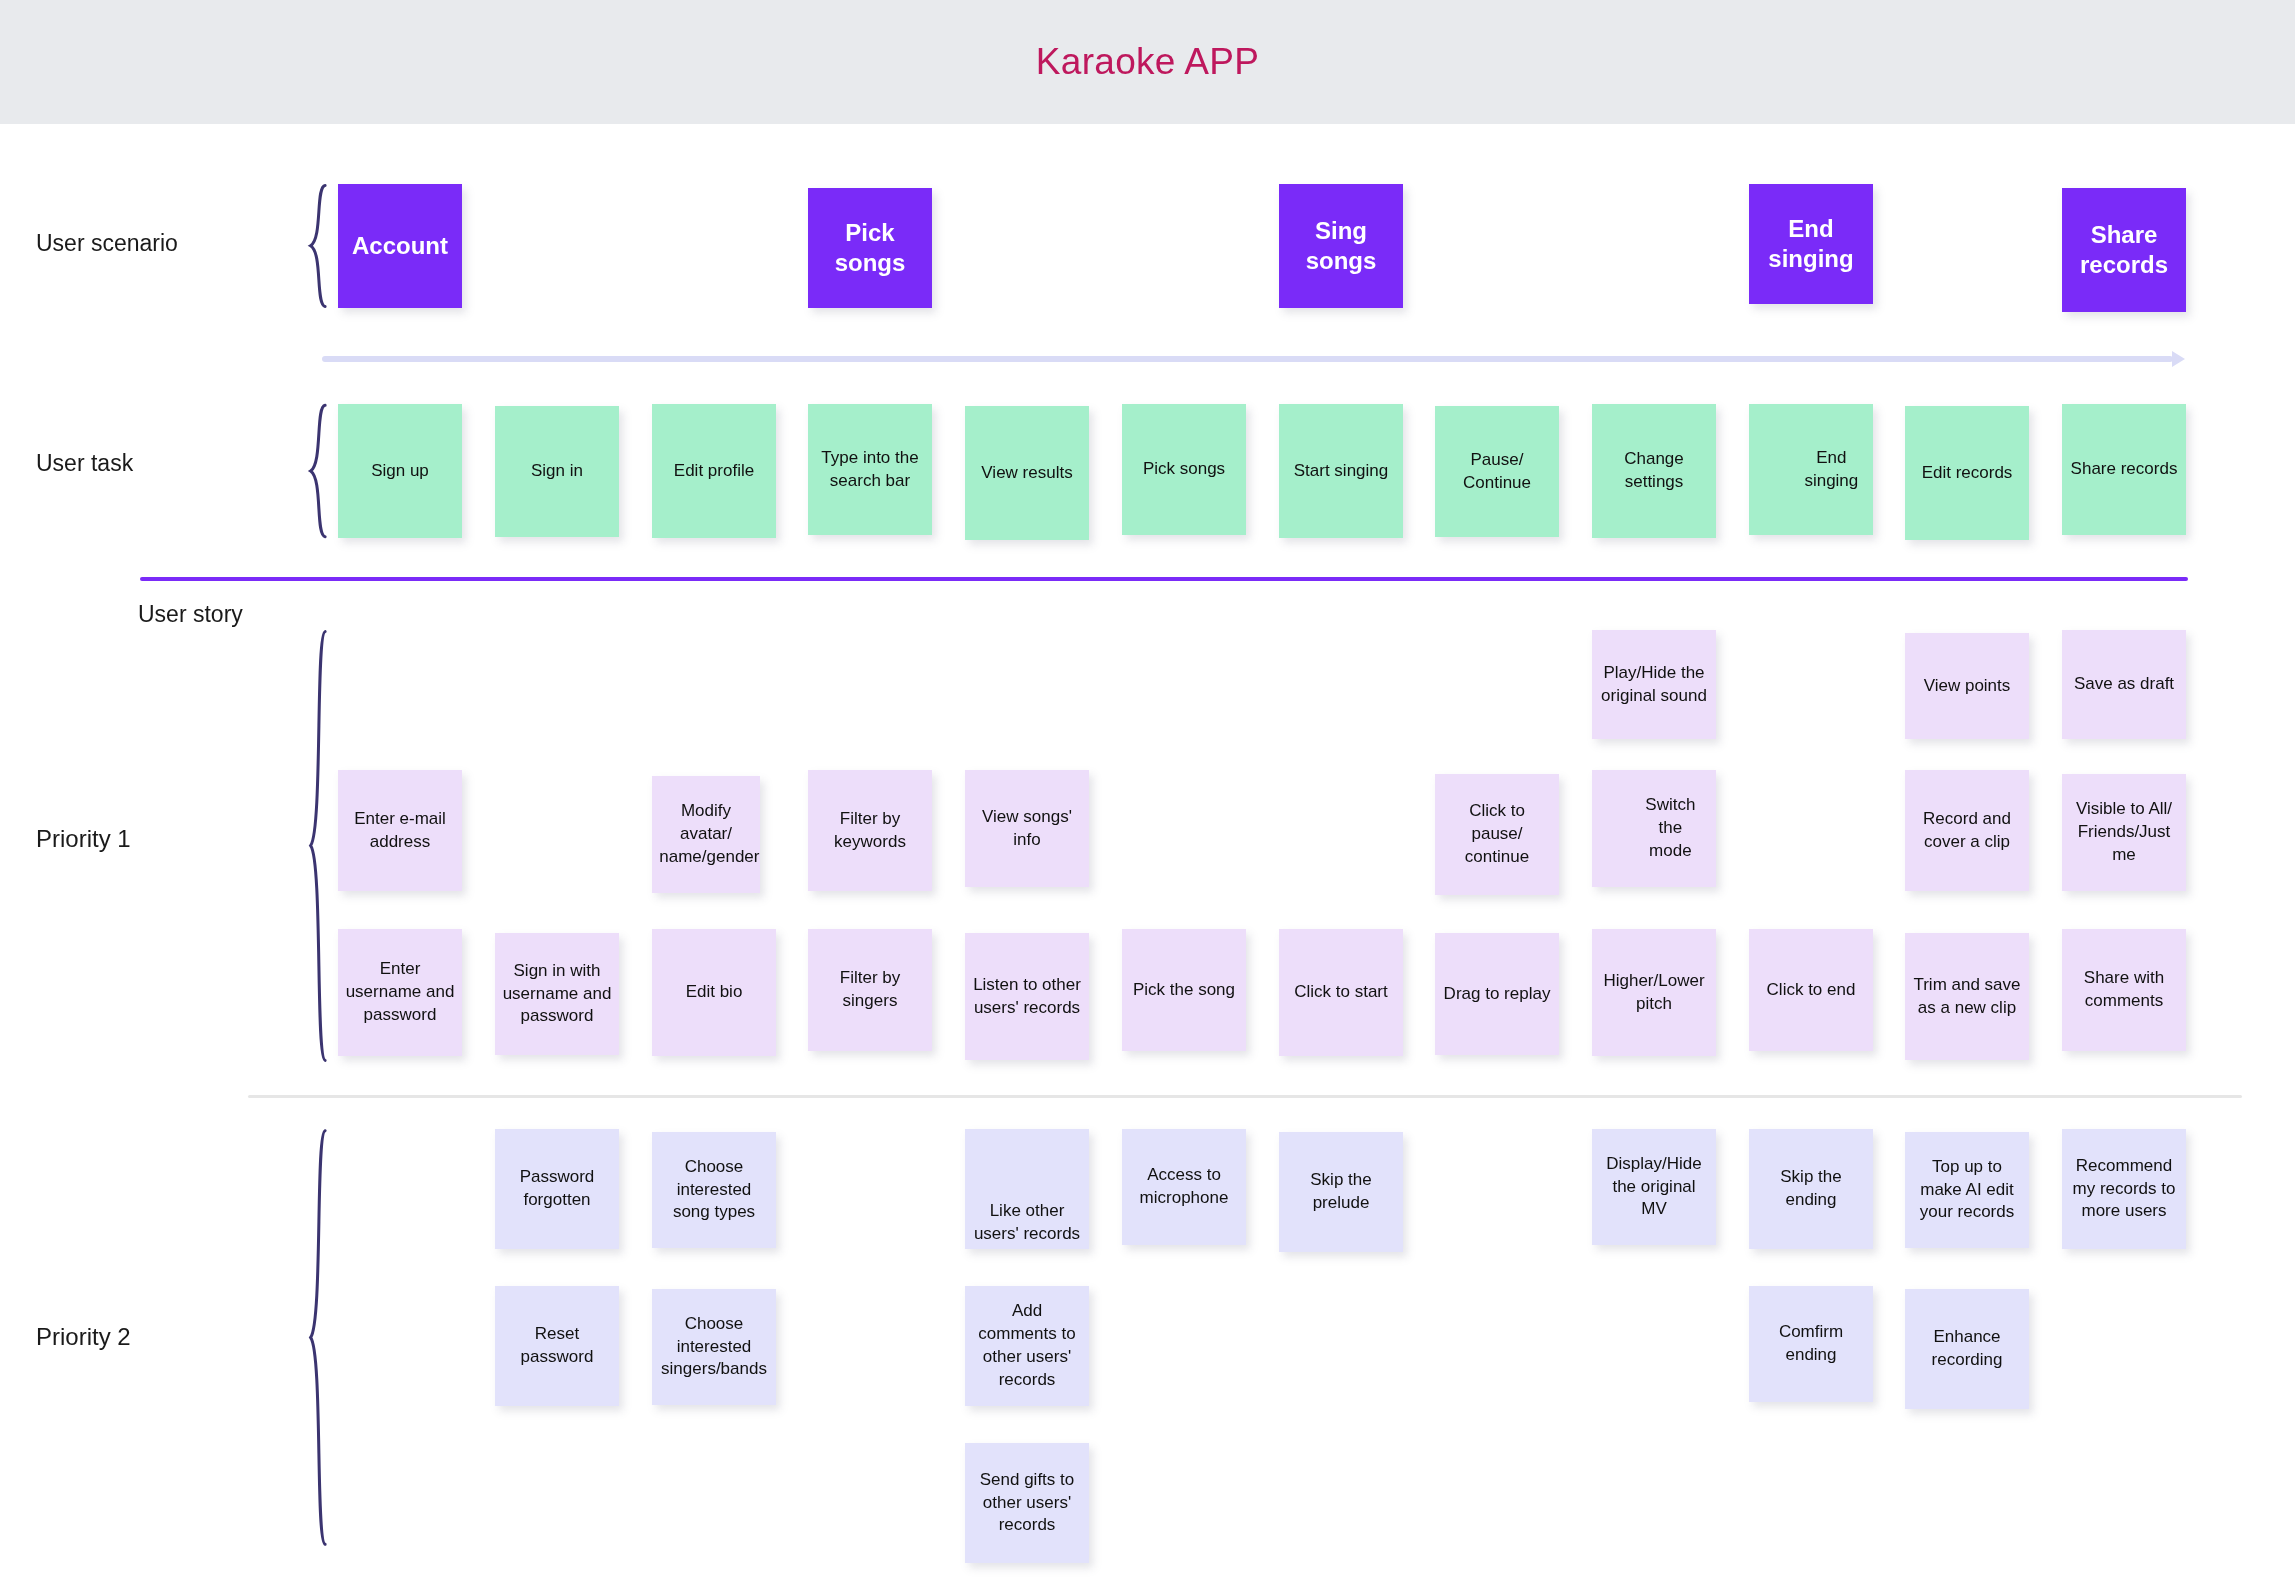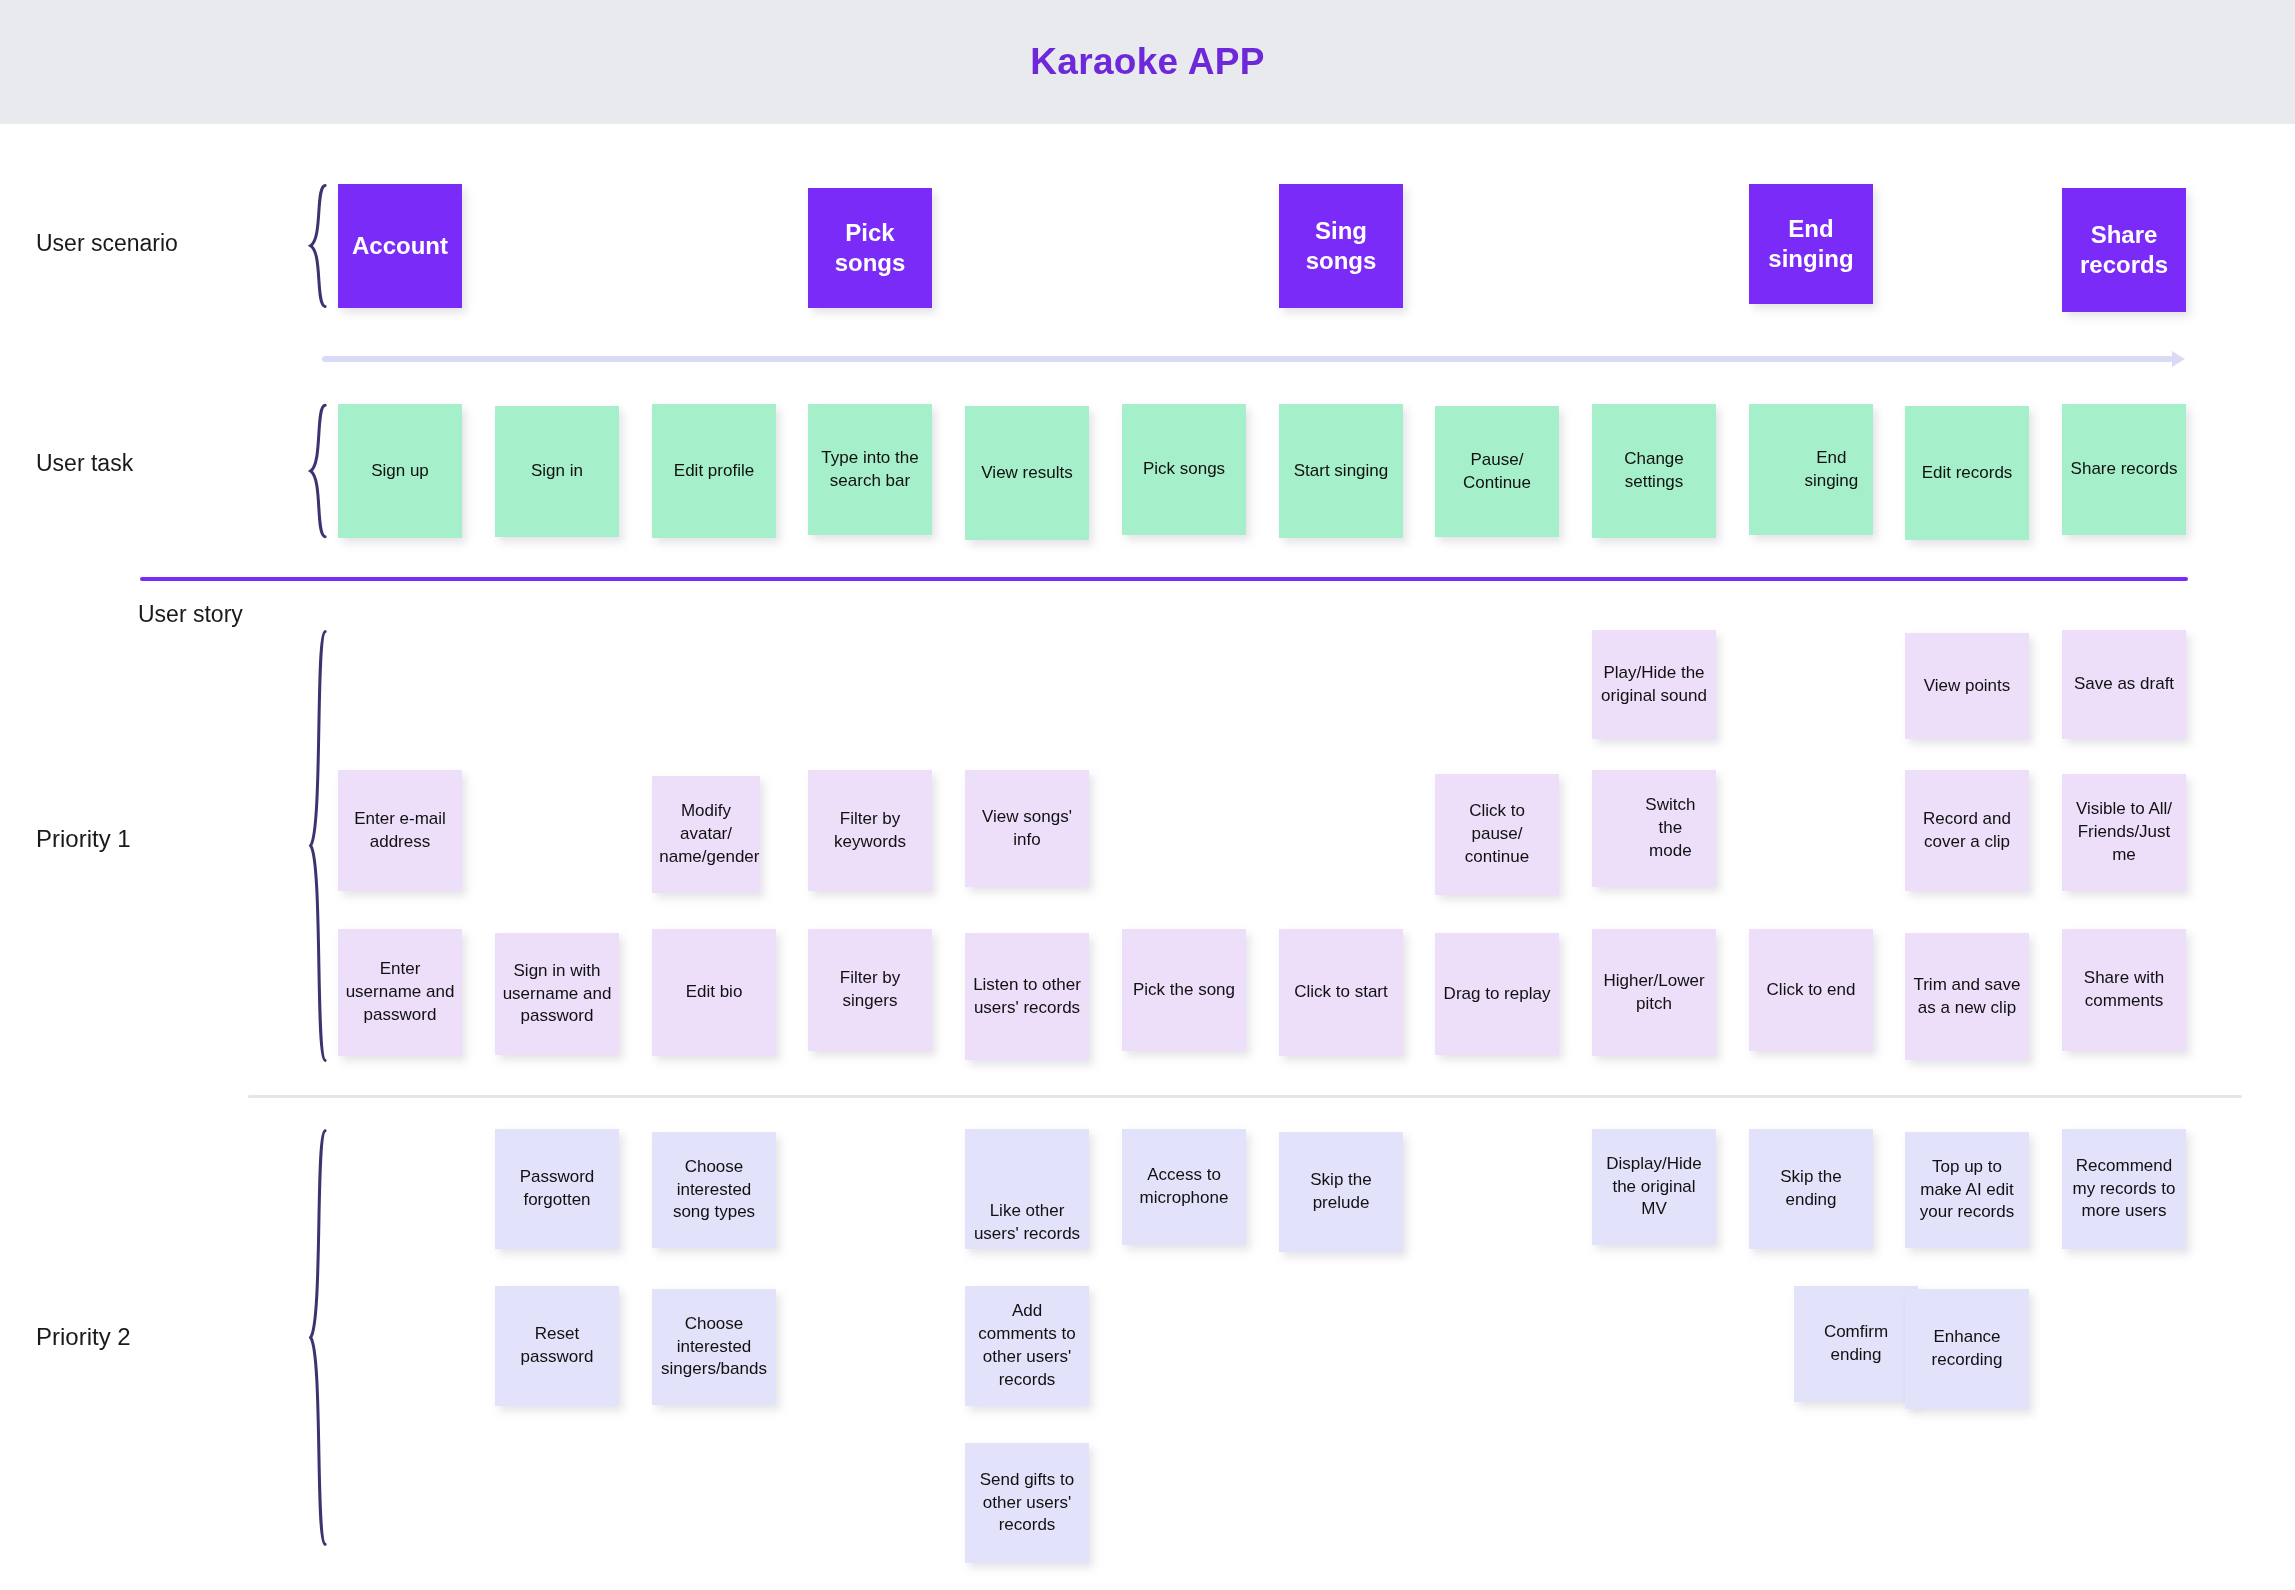--- a/index.html
+++ b/index.html
@@ -21,22 +21,22 @@
     position: absolute;
     left: 0; top: 0;
     width: 2295px; height: 124px;
     background: #e8eaed;
     display: flex;
     align-items: center;
     justify-content: center;
   }
   .header-title {
     font-size: 37px;
-    color: #6d28d9;
-    font-weight: 700;
+    color: #be185d;
+    font-weight: 400;
     letter-spacing: 0.3px;
   }
 
   
   .row-label {
     position: absolute;
     font-size: 23px;
     color: #1a1a1a;
     white-space: nowrap;
     text-align: left;
@@ -324,21 +324,21 @@
   <div id="layer-p2r2">
       <div class="card story-p2" style="left: 495px; top: 1286px; width: 124px; height: 120px;">
         <span>Reset<br>password</span>
       </div>
       <div class="card story-p2" style="left: 652px; top: 1289px; width: 124px; height: 116px;">
         <span>Choose<br>interested<br>singers/bands</span>
       </div>
       <div class="card story-p2" style="left: 965px; top: 1286px; width: 124px; height: 120px;">
         <span>Add<br>comments to<br>other users'<br>records</span>
       </div>
-      <div class="card story-p2" style="left: 1749px; top: 1286px; width: 124px; height: 116px; margin-left: 45px;">
+      <div class="card story-p2" style="left: 1749px; top: 1286px; width: 124px; height: 116px;">
         <span>Comfirm<br>ending</span>
       </div>
       <div class="card story-p2" style="left: 1905px; top: 1289px; width: 124px; height: 120px;">
         <span>Enhance<br>recording</span>
       </div>
     </div>
   <div id="layer-p2r3">
       <div class="card story-p2" style="left: 965px; top: 1443px; width: 124px; height: 120px;">
         <span>Send gifts to<br>other users'<br>records</span>
       </div>

